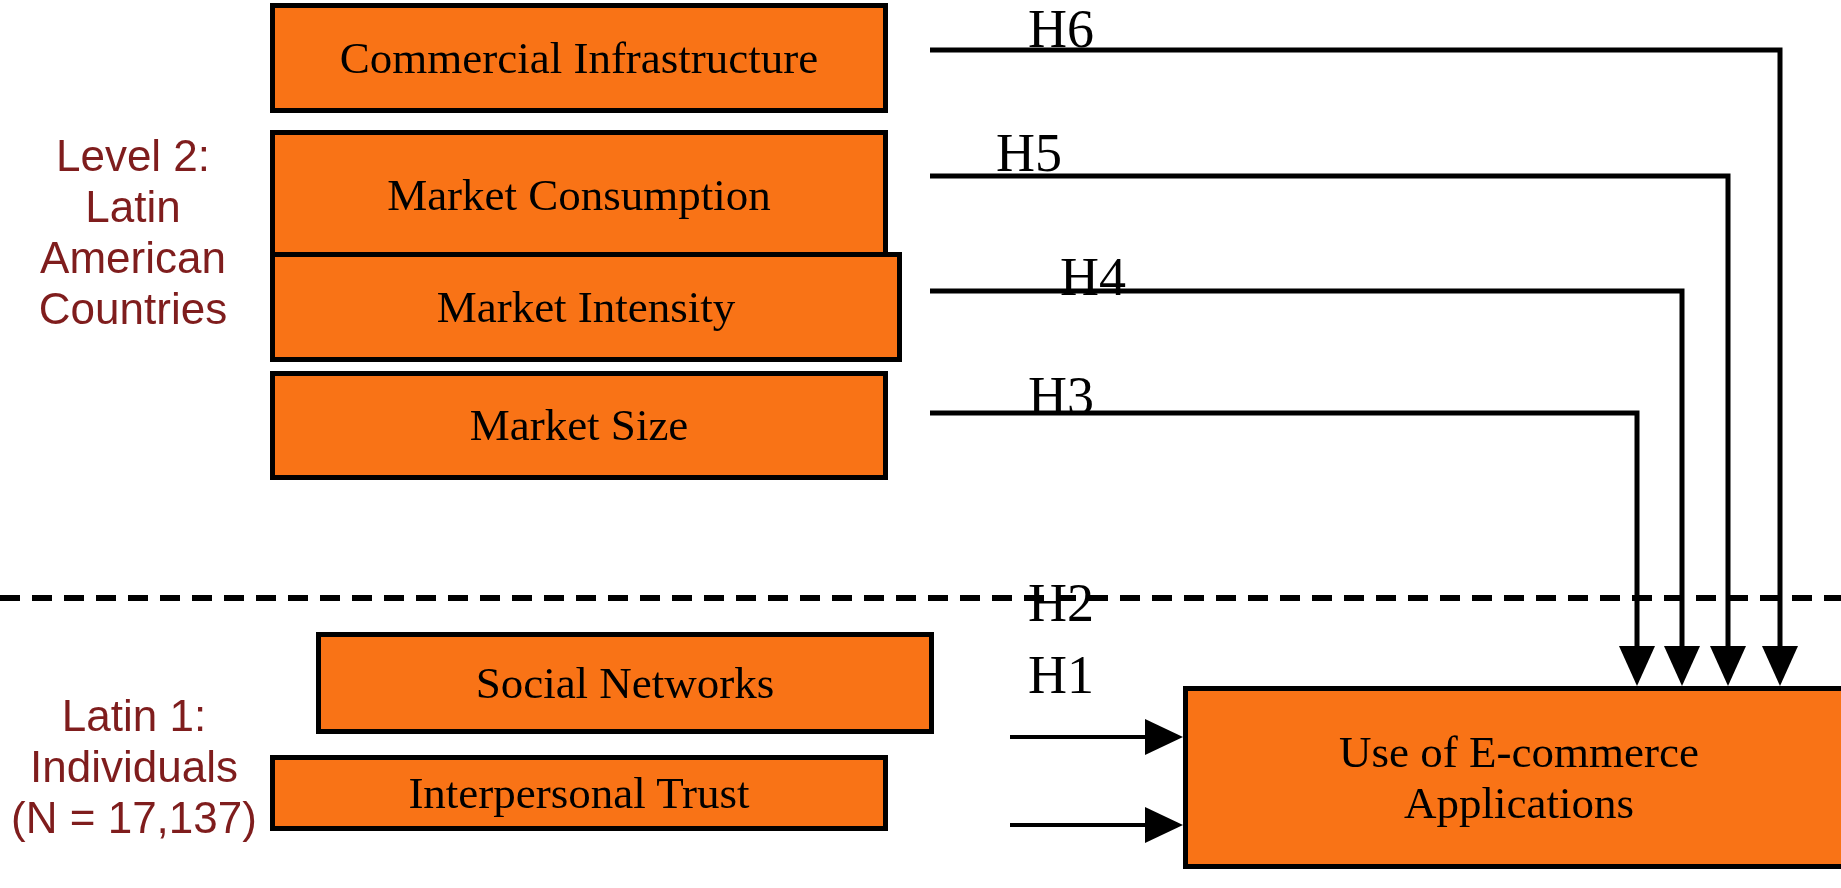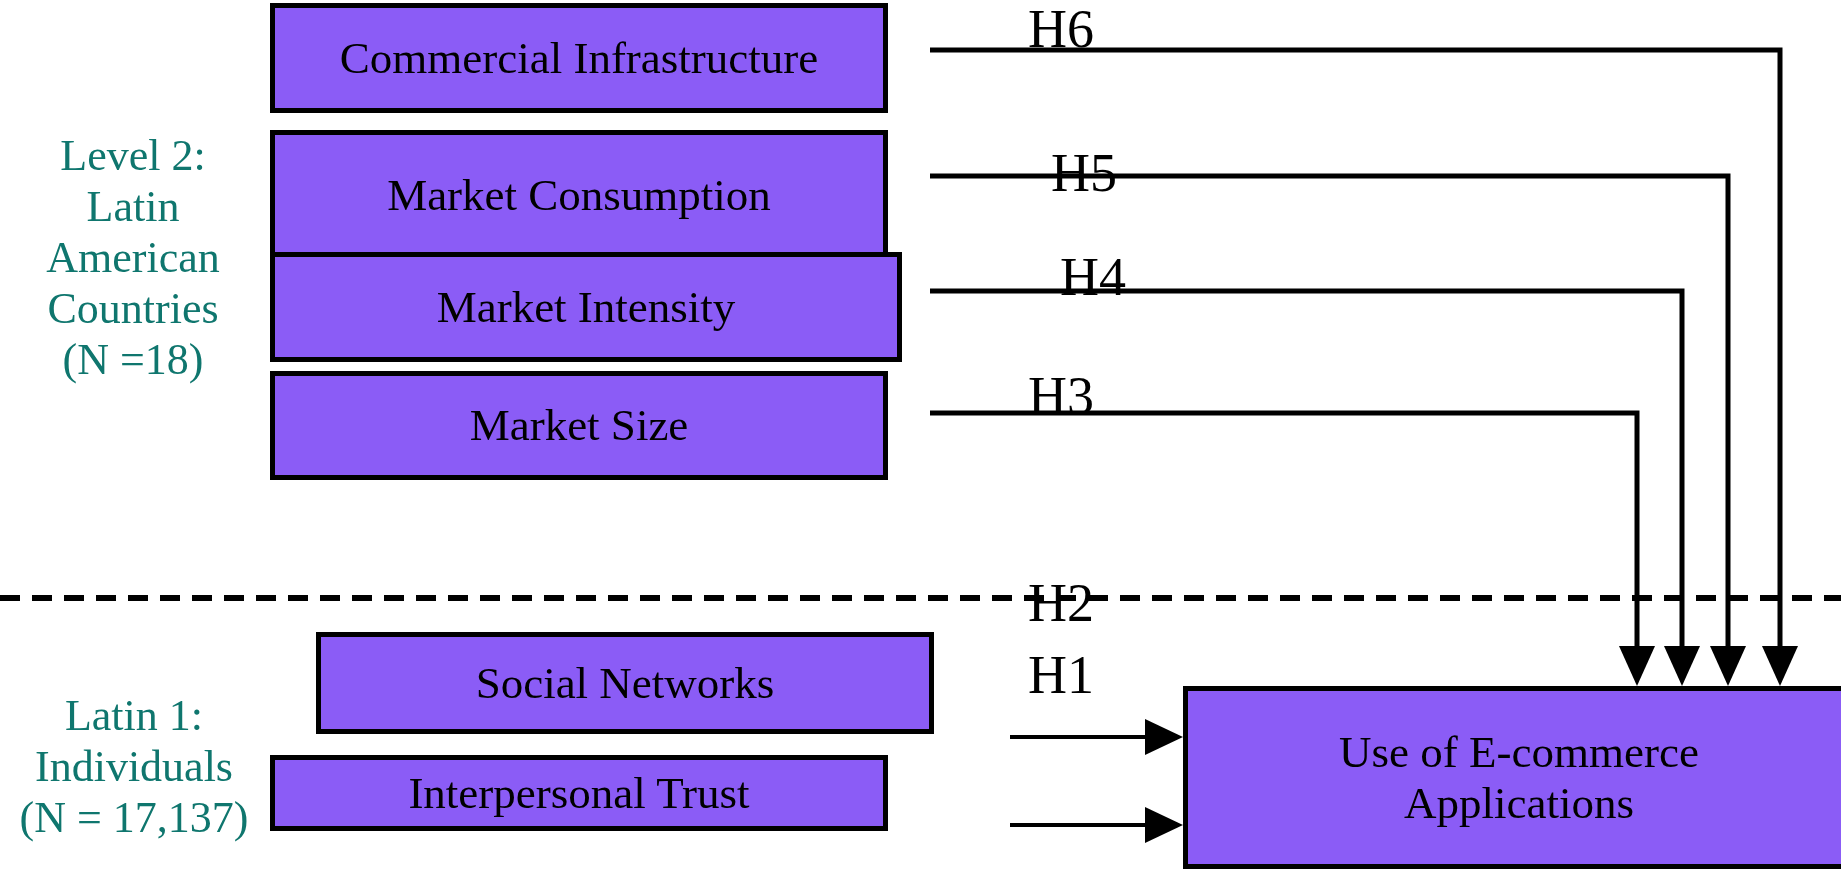--- a/index.html
+++ b/index.html
@@ -15,21 +15,21 @@
     background: #ffffff;
     overflow: hidden;
     font-family: "Liberation Serif", "DejaVu Serif", serif;
     color: #000000;
   }
   
   .cbox {
     position: absolute;
     box-sizing: border-box;
     border: 5px solid #000000;
-    background: #8b5cf6;
+    background: #f97316;
     display: flex;
     align-items: center;
     justify-content: center;
     text-align: center;
     line-height: 1.12;
     font-size: 45px;
     font-family: "Liberation Serif", "DejaVu Serif", serif;
     color: #000000;
     padding: 0 10px;
     white-space: nowrap;
@@ -37,22 +37,22 @@
   .cbox.outcome {
     white-space: normal;
     font-size: 45px;
   }
   
   .level-label {
     position: absolute;
     text-align: center;
     font-size: 44px;
     line-height: 1.16;
-    font-family: Liberation Serif, serif;
-    color: #0f766e;
+    font-family: Liberation Sans, sans-serif;
+    color: #7f1d1d;
   }
   
   .hlabel {
     position: absolute;
     font-size: 54px;
     font-family: "Liberation Serif", "DejaVu Serif", serif;
     color: #000000;
     line-height: 1;
   }
   
@@ -88,21 +88,20 @@
 </head>
 <body>
 
 <div id="canvas">
 
   <div class="level-label" style="left:8px; top:130px; width:250px;">
     <div>Level 2:</div>
     <div>Latin</div>
     <div>American</div>
     <div>Countries</div>
-    <div>(N =18)</div>
   </div>
 
   <div class="level-label" style="left:0px; top:690px; width:268px;">
     <div>Latin 1:</div>
     <div>Individuals</div>
     <div>(N = 17,137)</div>
   </div>
 
   <div class="cbox" style="left:270px; top:3px; width:618px; height:110px;">
     <span>Commercial Infrastructure</span>
@@ -129,21 +128,21 @@
   </div>
 
   <div class="cbox outcome" style="left:1183px; top:686px; width:672px; height:183px;">
     <span style="display:block; width:100%;">
       <span style="display:block;">Use of E-commerce</span>
       <span style="display:block;">Applications</span>
     </span>
   </div>
 
   <div class="hlabel" style="left:1028px; top:2px;">H6</div>
-  <div class="hlabel" style="left:1051px; top:126px;margin-top:20px;">H5</div>
+  <div class="hlabel" style="left:996px; top:126px;">H5</div>
   <div class="hlabel" style="left:1028px; top:250px;margin-left:32px;">H4</div>
   <div class="hlabel" style="left:1028px; top:369px;">H3</div>
   <div class="hlabel" style="left:1028px; top:576px;">H2</div>
   <div class="hlabel" style="left:1028px; top:648px;">H1</div>
 
   <svg id="wires" viewBox="0 0 1841 888">
 
     <path class="wire" d="M 930 50 L 1780 50 L 1780 660"></path>
     <polygon class="ahead" points="1780,686 1762,646 1798,646"></polygon>
 

